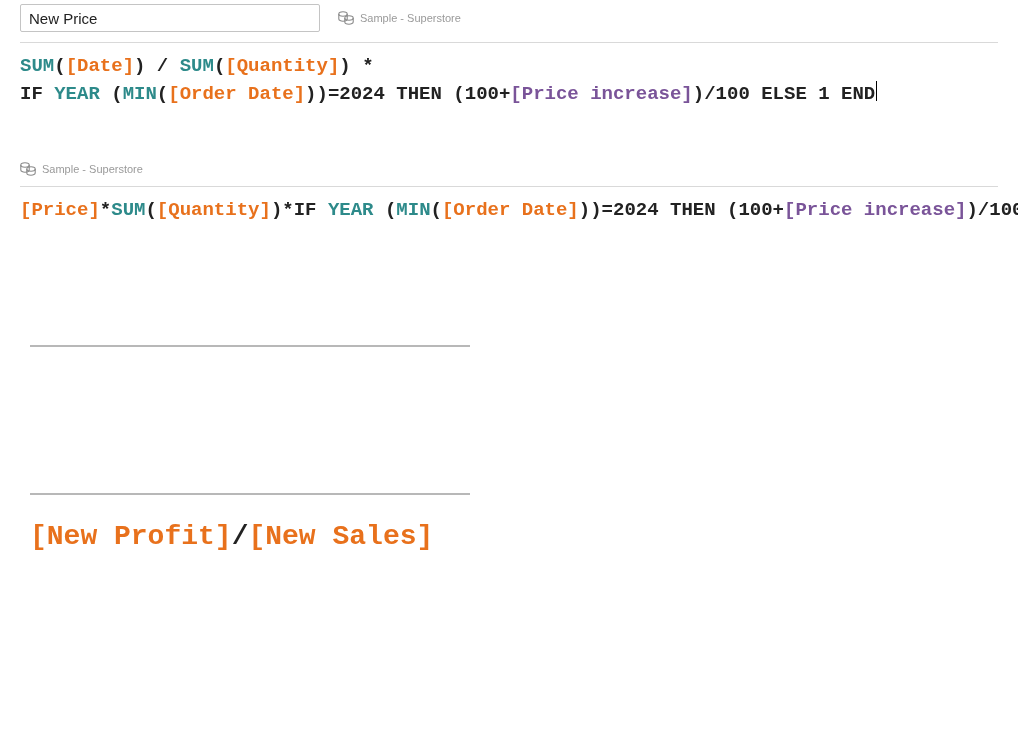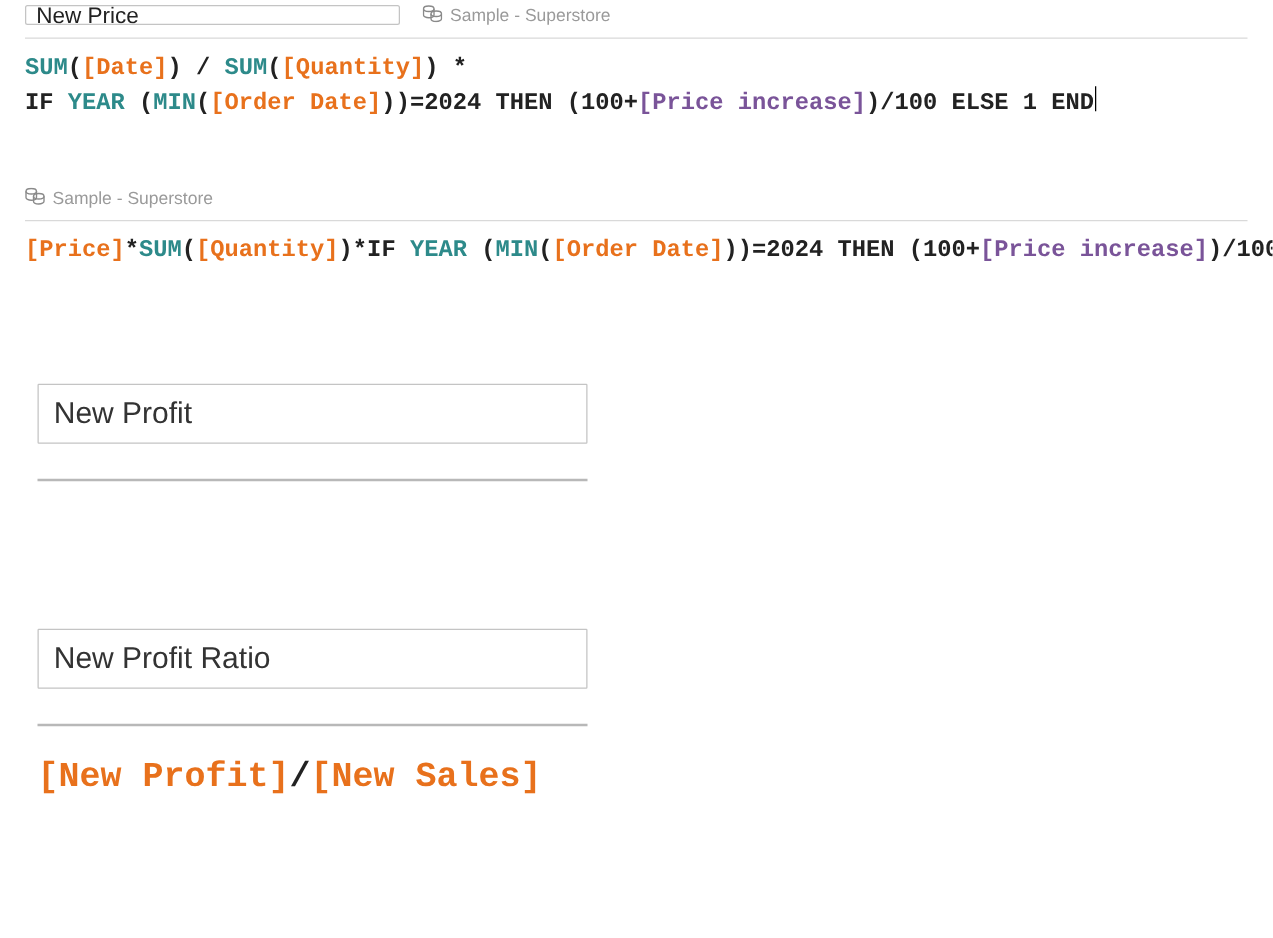--- a/index.html
+++ b/index.html
@@ -26,35 +26,36 @@
     padding: 4px 20px 8px 20px;
   }
   .calc-small .header {
     display: flex;
     align-items: center;
     gap: 18px;
   }
   .calc-small .name-input {
     border: 1px solid var(--border-gray);
     border-radius: 2px;
-    height: 16px;
-    font-size: 18px;
+    height: 28px;
+    font-size: 15px;
     color: var(--text-black);
     padding: 0 8px;
     background: #fff;
     font-family: inherit;
     outline: none;
   }
   .calc-small.sz-a .name-input { width: 300px; }
   .calc-small.sz-b .name-input { width: 230px; }
   .calc-small .ds-label {
     display: inline-flex;
+    align-items: center;
     gap: 6px;
     color: var(--label-gray);
-    font-size: 14px;
+    font-size: 11px;
   }
   .calc-small .ds-icon svg { display:block; }
   .calc-small hr {
     border: none;
     border-top: 1px solid var(--hr);
     margin: 10px 0 10px 0;
   }
   .formula {
     font-family: ui-monospace, Menlo, Consolas, "Courier New", monospace;
     font-size: 19px;
@@ -152,23 +153,21 @@
       <span>Sample - Superstore</span>
     </span>
   </div>
   <hr>
   <div class="formula" id="formula-1"><span class="fld">[Price]</span><span class="txt">*</span><span class="kw">SUM</span><span class="op">(</span><span class="fld">[Quantity]</span><span class="op">)</span><span class="txt">*IF </span><span class="kw">YEAR</span><span class="txt"> (</span><span class="kw">MIN</span><span class="op">(</span><span class="fld">[Order Date]</span><span class="op">)</span><span class="txt">)=2024 THEN (100+</span><span class="prm">[Price increase]</span><span class="txt">)/100 ELSE 1 END</span></div>
 </div>
 
 <div class="gap-big"></div>
 
 <div class="calc-large">
-  <input class="name-input" value="New Profit" style="">
   <hr>
 </div>
 
 <div class="gap-big"></div>
 
 <div class="calc-large">
-  <input class="name-input" value="New Profit Ratio" style="">
   <hr>
   <div class="formula-lg" id="formula-3"><span class="fld">[New Profit]</span><span class="txt">/</span><span class="fld">[New Sales]</span></div>
 </div>
 
 </body></html>

